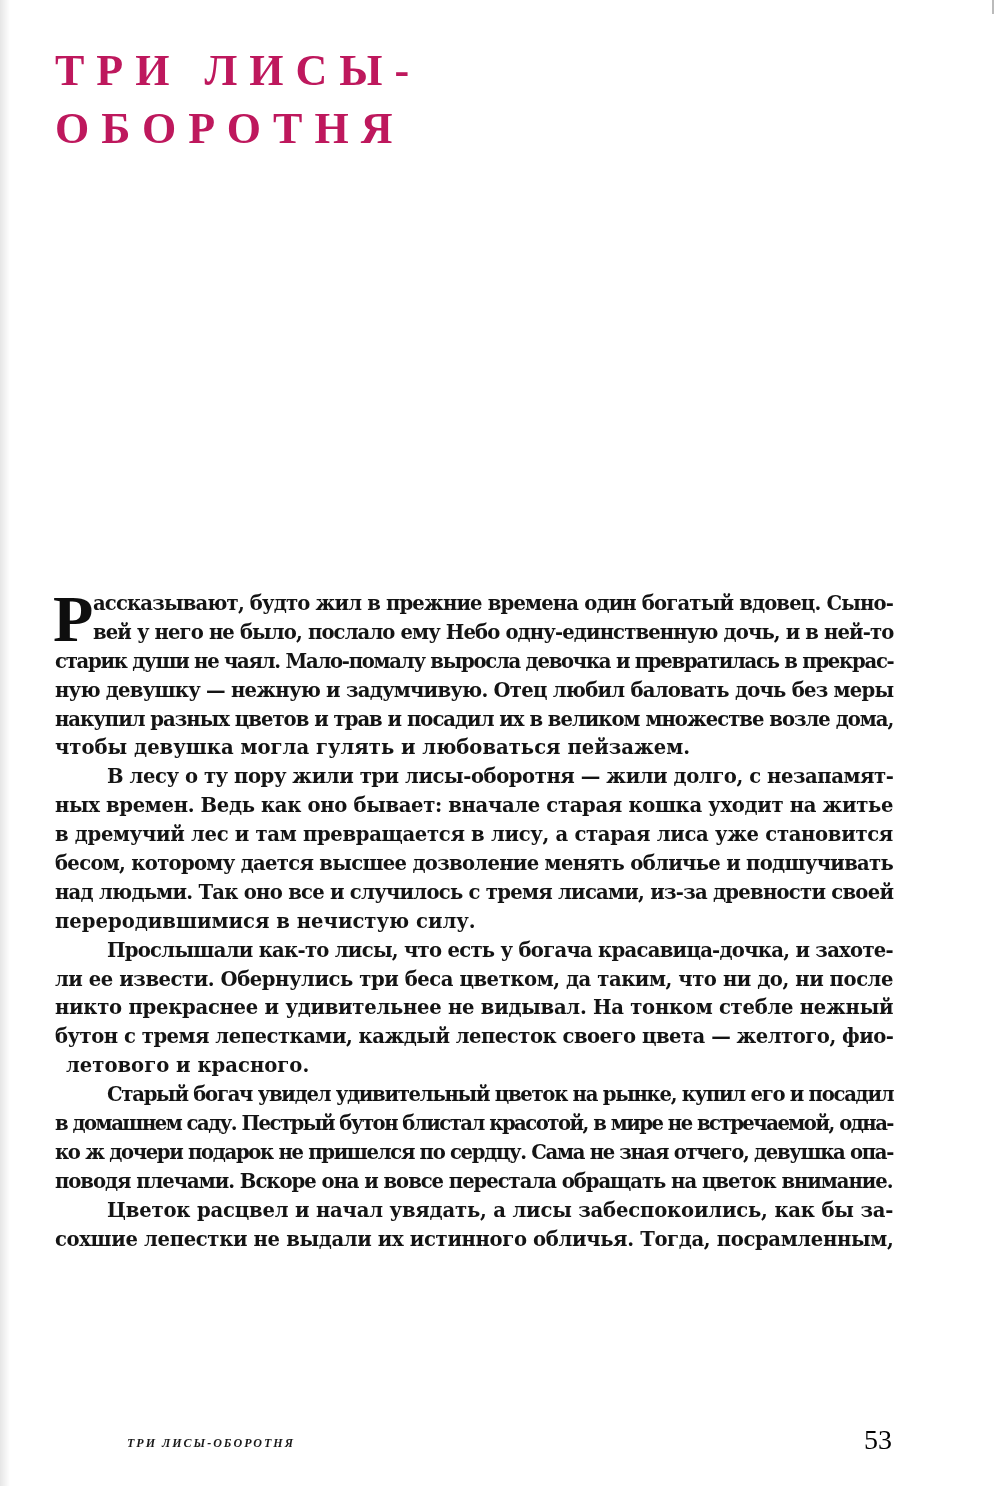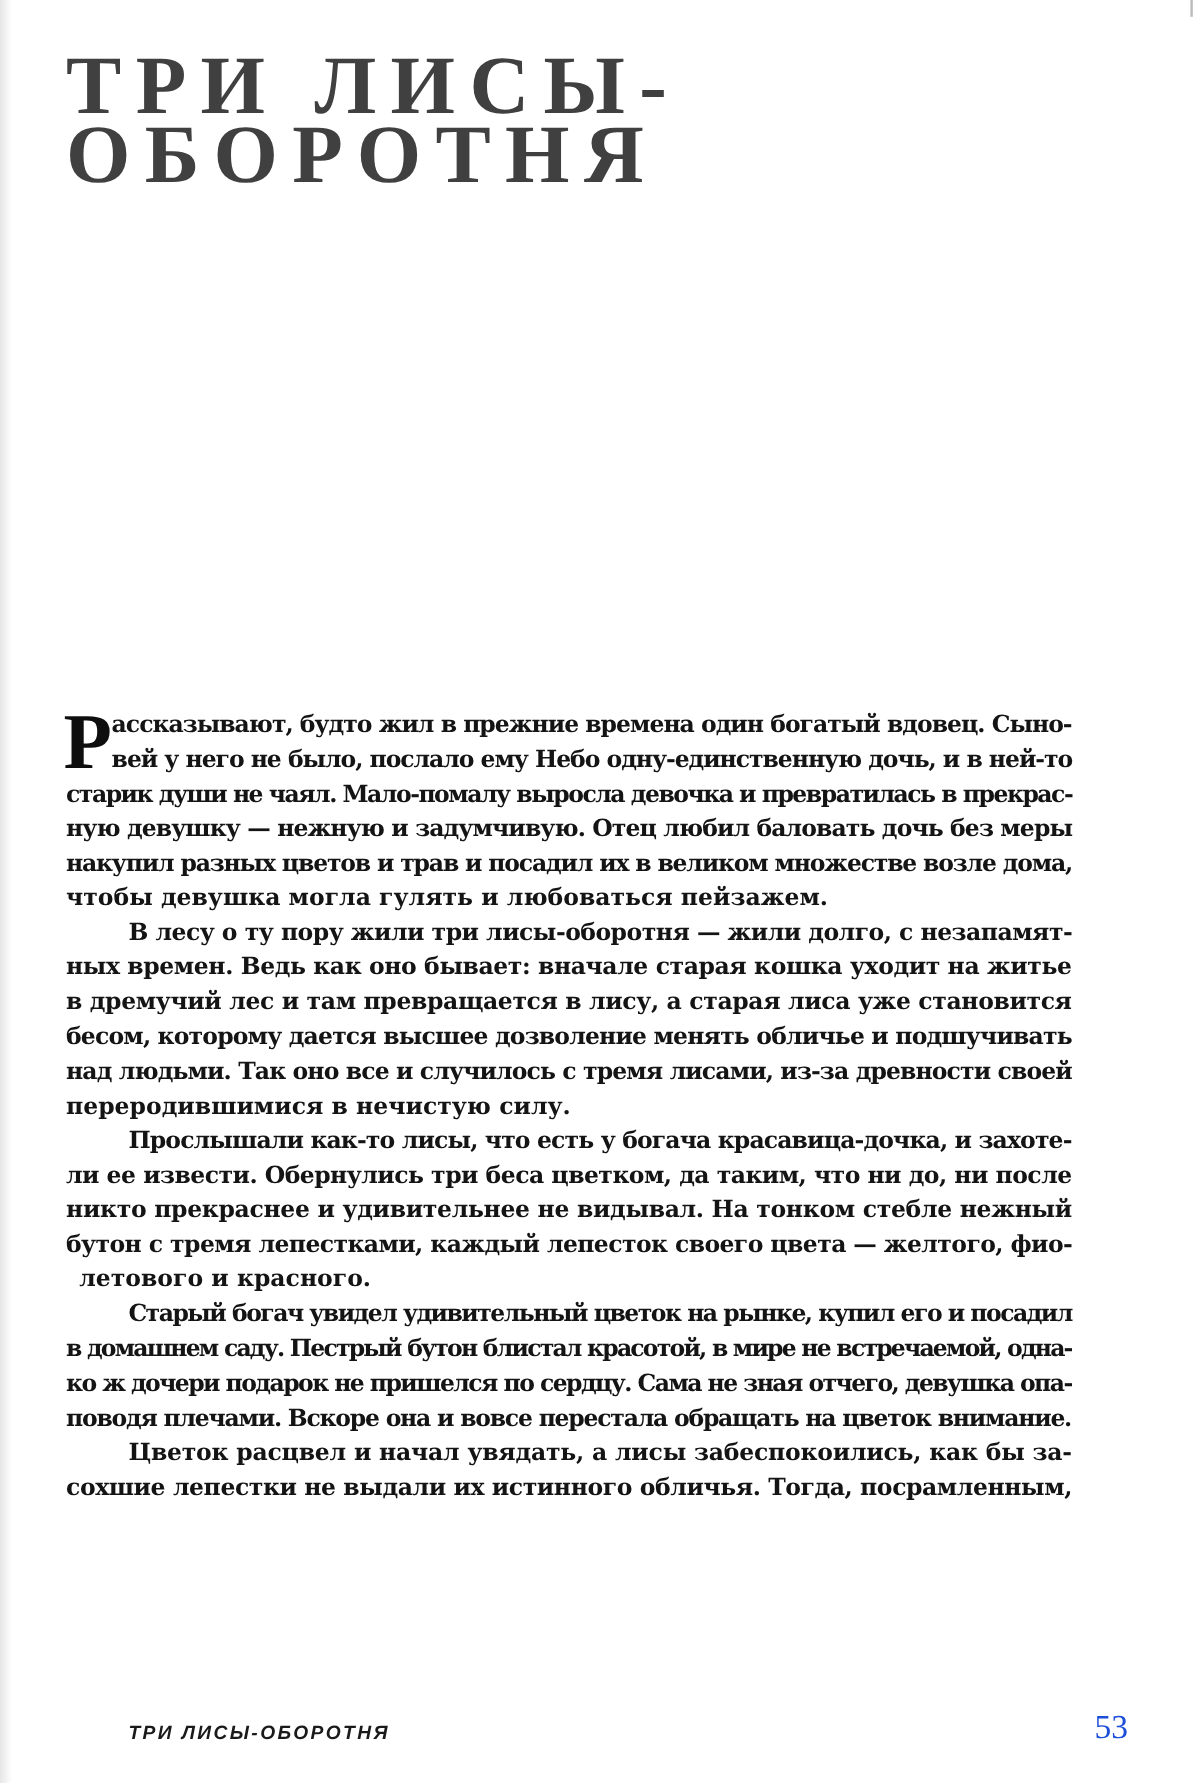--- a/index.html
+++ b/index.html
@@ -8,22 +8,22 @@
     font-family: "DejaVu Serif", "Liberation Serif", serif; color:#111;
   }
   .page-edge {
     position:absolute; left:0; top:0; width:10px; height:1486px;
     background: linear-gradient(to right, #e6e6e6, #ffffff);
   }
   .page-edge-top { position:absolute; right:6px; top:0; width:2px; height:14px; background:#bbb; }
   .title {
     position:absolute; left:55px; top:42px; margin:0;
     font-family: "Liberation Serif", "DejaVu Serif", serif;
-    font-weight:bold; font-size:69px; line-height:58px; letter-spacing:12px;
-    color:#404040;
+    font-weight:bold; font-size:44px; line-height:58px; letter-spacing:12px;
+    color:#be185d;
   }
   .title span { display:block; }
   .body {
     position:absolute; left:55px; top:590px; width:838px;
     font-family: "DejaVu Serif", serif;
     font-size:19.6px; line-height:28.9px; color:#141414; font-weight:bold;
   }
   .line {
     display:block; text-align:justify; text-align-last:justify; white-space:nowrap;
     height:28.9px; overflow:visible;
@@ -31,27 +31,27 @@
   .line.last { text-align-last:left; }
   .line.indent { padding-left:52px; }
   .line.dc { padding-left:38px; }
   .dropcap-wrap { position:relative; }
   .dropcap {
     position:absolute; left:-2px; top:2px;
     font-family:"Liberation Serif", serif; font-weight:bold;
     font-size:66px; line-height:54px; color:#0e0e0e;
   }
   .footer-title {
-    position:absolute; left:107px; top:1436px;
-    font-family:Liberation Sans, sans-serif; font-style:italic; font-weight:bold;
-    font-size:16px; letter-spacing:2px; color:#1a1a1a;
+    position:absolute; left:127px; top:1436px;
+    font-family:Liberation Serif, serif; font-style:italic; font-weight:bold;
+    font-size:12px; letter-spacing:2px; color:#1a1a1a;
   }
   .page-number {
-    position:absolute; left:912px; top:1424px;
-    font-family:"Liberation Serif", serif; font-size:28px; color:#1d4ed8;
+    position:absolute; left:864px; top:1424px;
+    font-family:"Liberation Serif", serif; font-size:28px; color:#000000;
   }
 </style>
 </head>
 <body>
 
 <div class="page-edge"></div>
 <div class="page-edge-top"></div>
 
 <h1 class="title">
   <span>ТРИ ЛИСЫ-</span>

